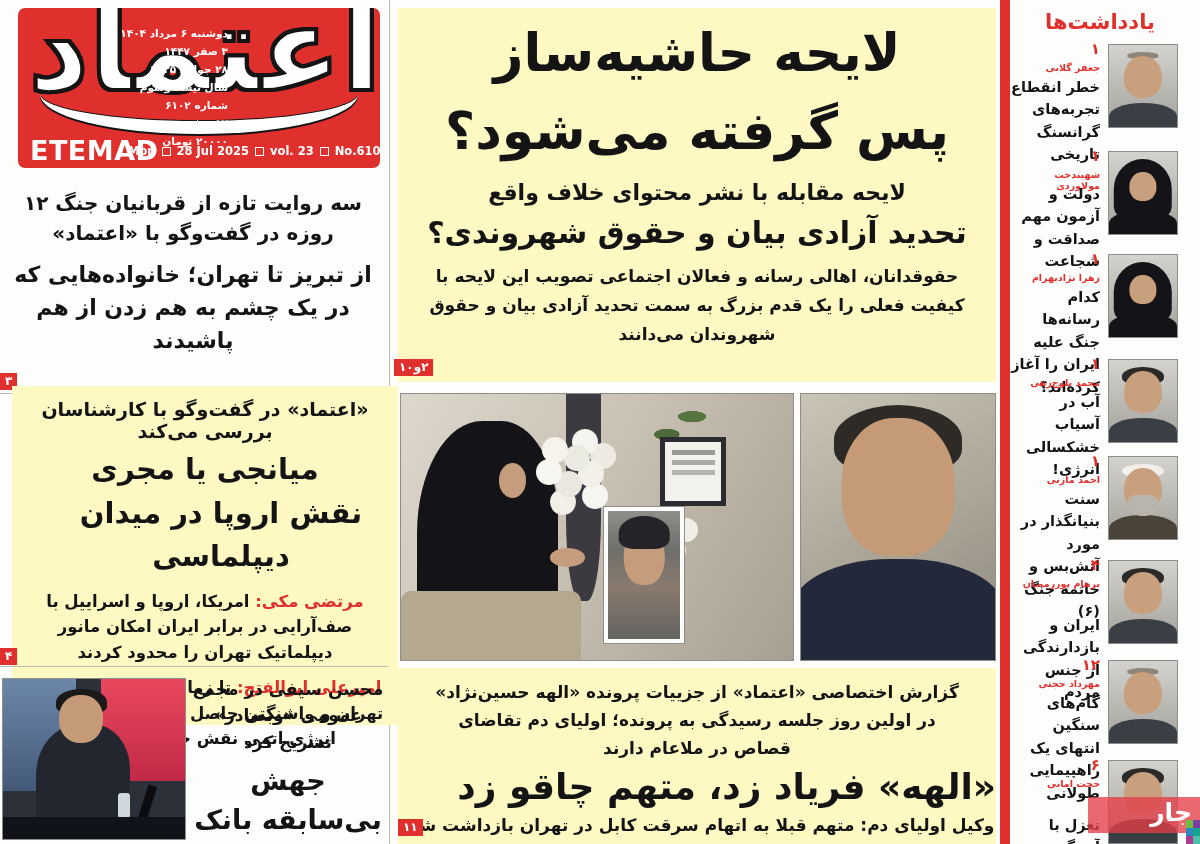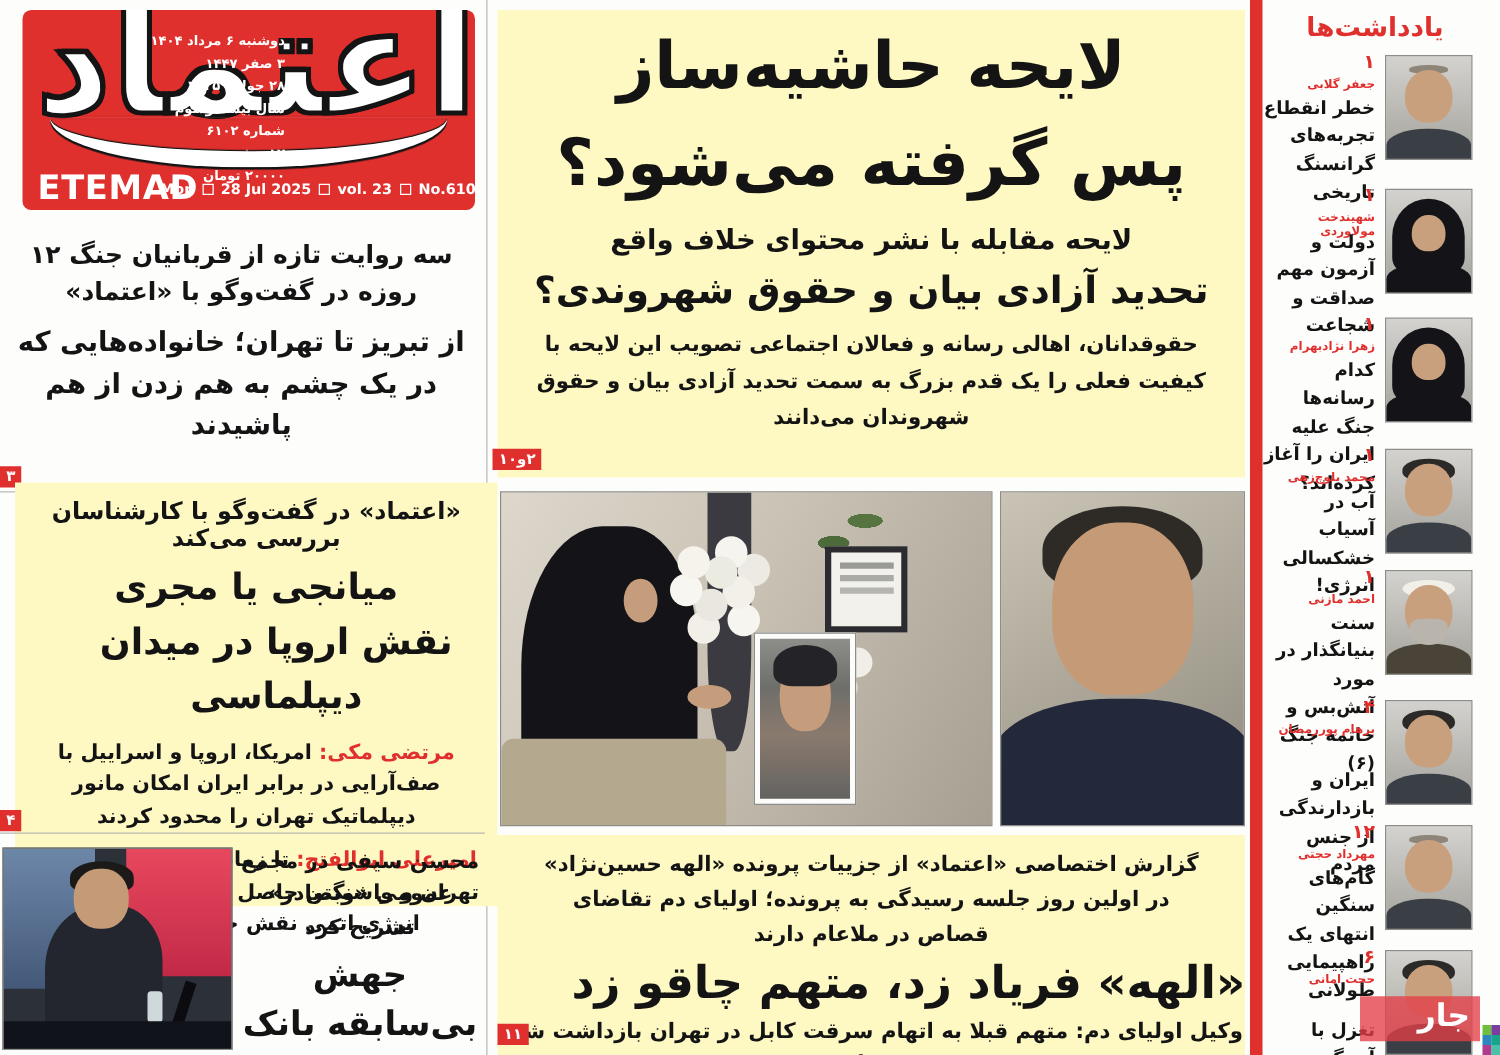--- a/index.html
+++ b/index.html
@@ -140,21 +140,21 @@
   .v-bald .p-hair { top:9%; height:8%; width:46%; background:#8c8578; }
   .v-chador .p-hair { height:74%; width:86%; background:#141418; border-radius:50% 50% 22% 22%; }
   .v-chador .p-head { top:24%; width:40%; height:36%; z-index:2; }
   .v-chador .p-body { background:#141418; }
   .v-cleric .p-hair { background:#f1efe8; height:18%; border-radius:50%; }
   .v-cleric .p-beard { position:absolute; left:50%; top:46%; width:44%; height:26%; transform:translateX(-50%);
               background:#b9b5ac; border-radius:30% 30% 50% 50%; z-index:2; }
   .v-cleric .p-body { background:#4a4438; }
 
   
-  .watermark { position:absolute; left:1088px; top:797px; width:96px; height:36px;
+  .watermark { position:absolute; left:1088px; top:797px; width:112px; height:36px;
               background:rgba(228,62,70,0.78); z-index:9; }
   .watermark .wm-text { position:absolute; right:8px; top:1px; color:#fff; font-size:25px;
               font-weight:bold; direction:rtl; letter-spacing:2px; }
   .mosaic { position:absolute; left:1186px; top:820px; width:14px; height:24px; z-index:9;
               background:
                linear-gradient(#6fbf3e,#6fbf3e) 0 0/7px 8px no-repeat,
                linear-gradient(#7a3f9e,#7a3f9e) 7px 0/7px 8px no-repeat,
                linear-gradient(#2e86c1,#2e86c1) 0 8px/7px 8px no-repeat,
                linear-gradient(#17a589,#17a589) 7px 8px/7px 8px no-repeat,
                linear-gradient(#b03a8e,#b03a8e) 0 16px/7px 8px no-repeat,

